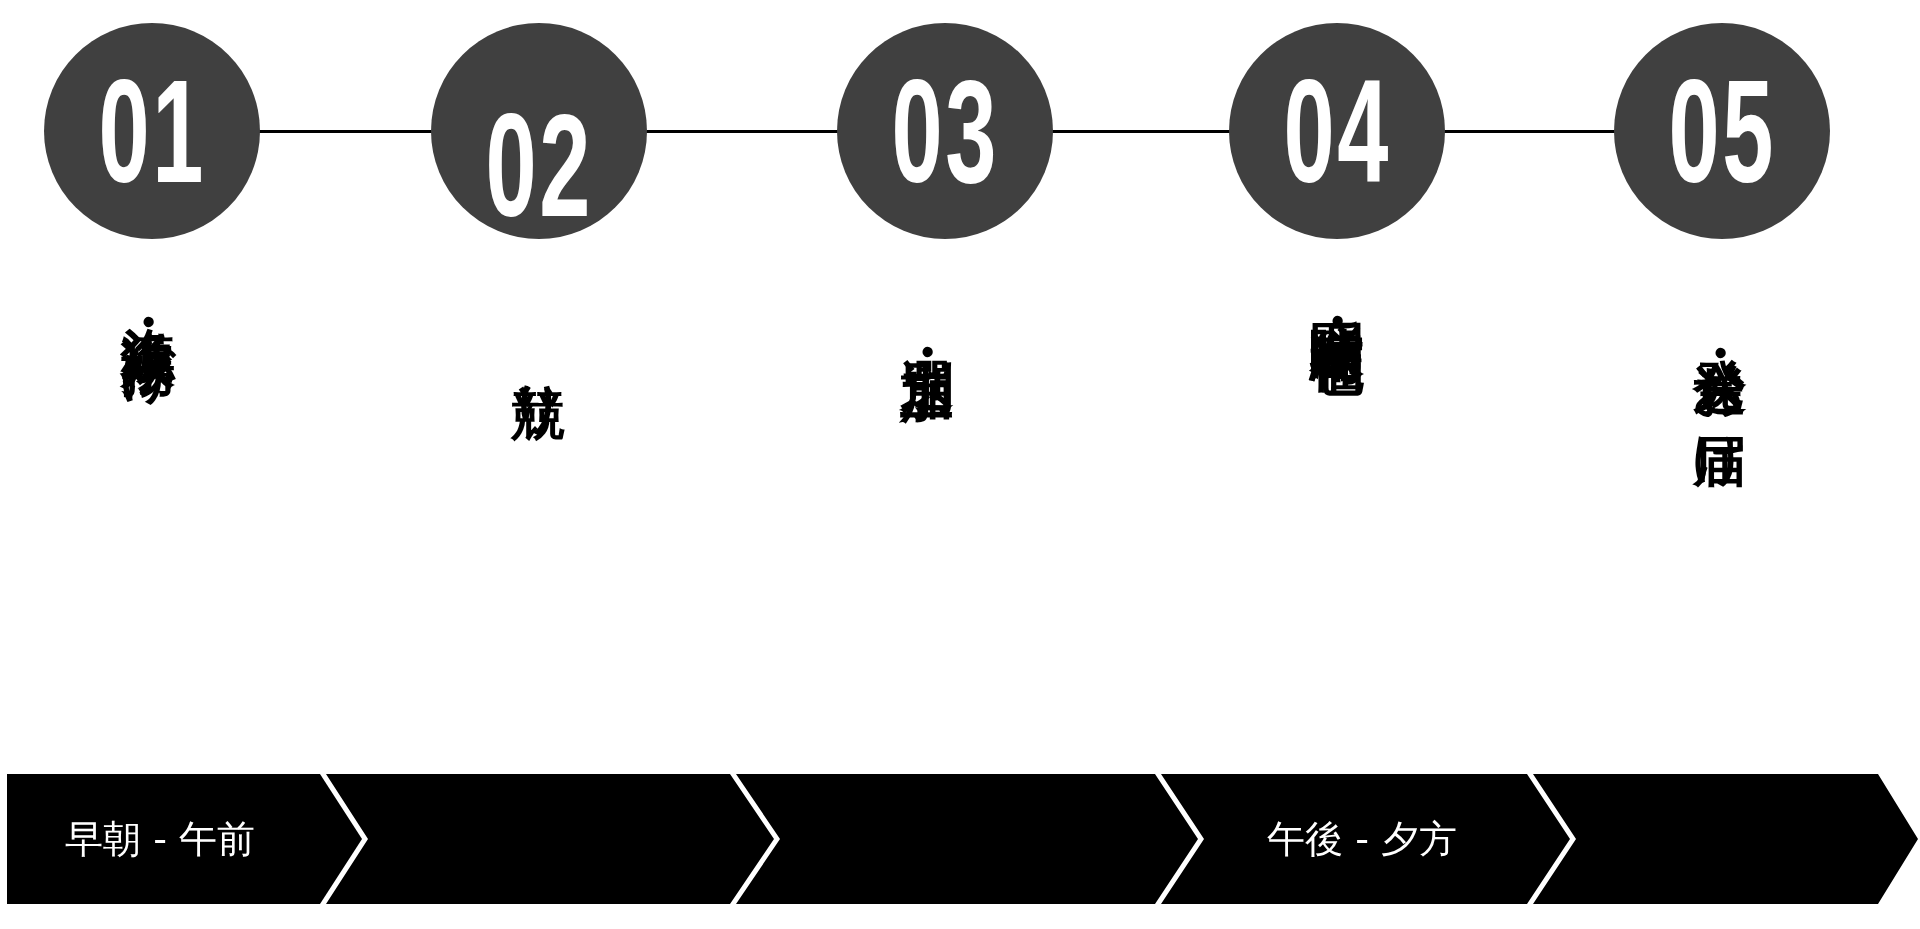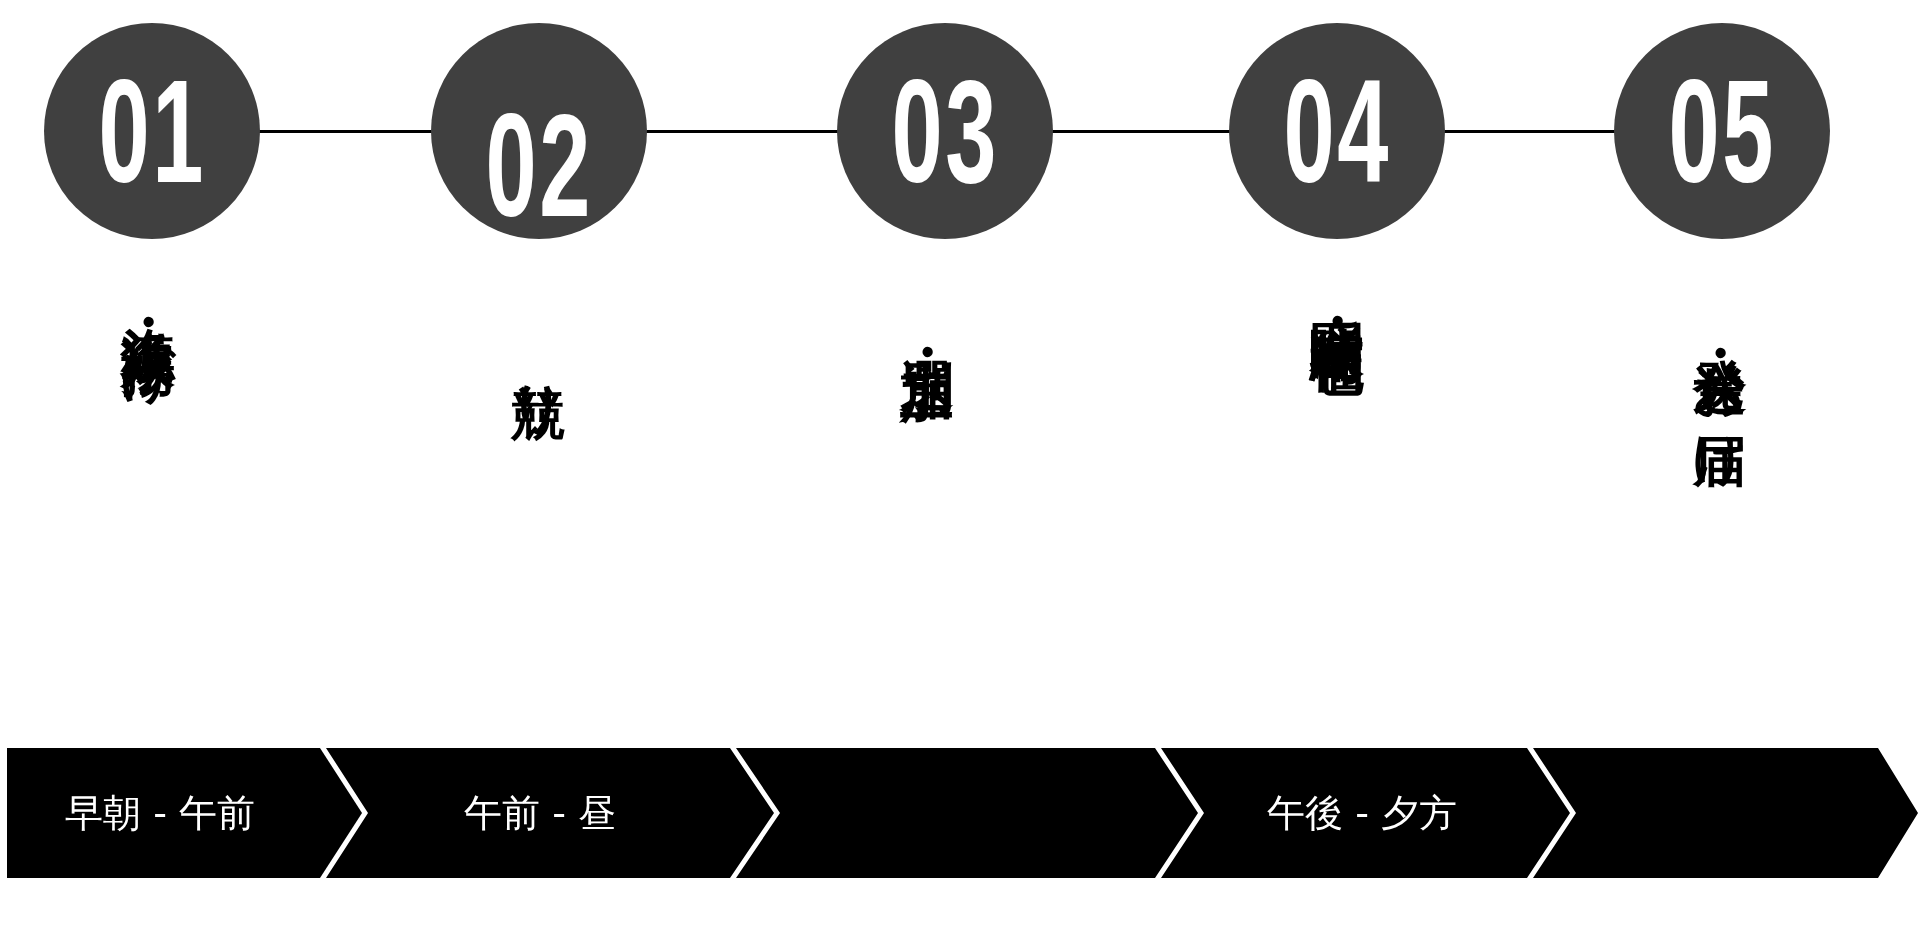--- a/index.html
+++ b/index.html
@@ -56,21 +56,21 @@
     font-size: 54px;
     letter-spacing: 4px;
     line-height: 70px;
     color: #000000;
     display: flex;
     align-items: center;
   }
   .timeline-bar {
     position: absolute;
     left: 0;
-    top: 748px;
+    top: 774px;
     width: 1920px;
     height: 130px;
   }
   .timeline-bar svg {
     position: absolute;
     left: 0;
     top: 0;
   }
   .time-label {
     position: absolute;
@@ -117,17 +117,16 @@
 
   <div class="timeline-bar">
     <svg width="1920" height="130" viewBox="0 0 1920 130">
       <polygon points="7,0 320,0 362,65 320,130 7,130" fill="#000000"></polygon>
       <polygon points="326,0 730,0 774,65 730,130 326,130 368,65" fill="#000000"></polygon>
       <polygon points="736,0 1155,0 1198,65 1155,130 736,130 780,65" fill="#000000"></polygon>
       <polygon points="1161,0 1527,0 1570,65 1527,130 1161,130 1204,65" fill="#000000"></polygon>
       <polygon points="1533,0 1878,0 1918,65 1878,130 1533,130 1576,65" fill="#000000"></polygon>
     </svg>
     <div class="time-label" style="left:160px;">早朝 - 午前</div>
-    <div class="time-label" style="left:540px;">午前 - 昼</div>
     <div class="time-label" style="left:1362px;">午後 - 夕方</div>
   </div>
 
 </div>
 
 </body></html>

